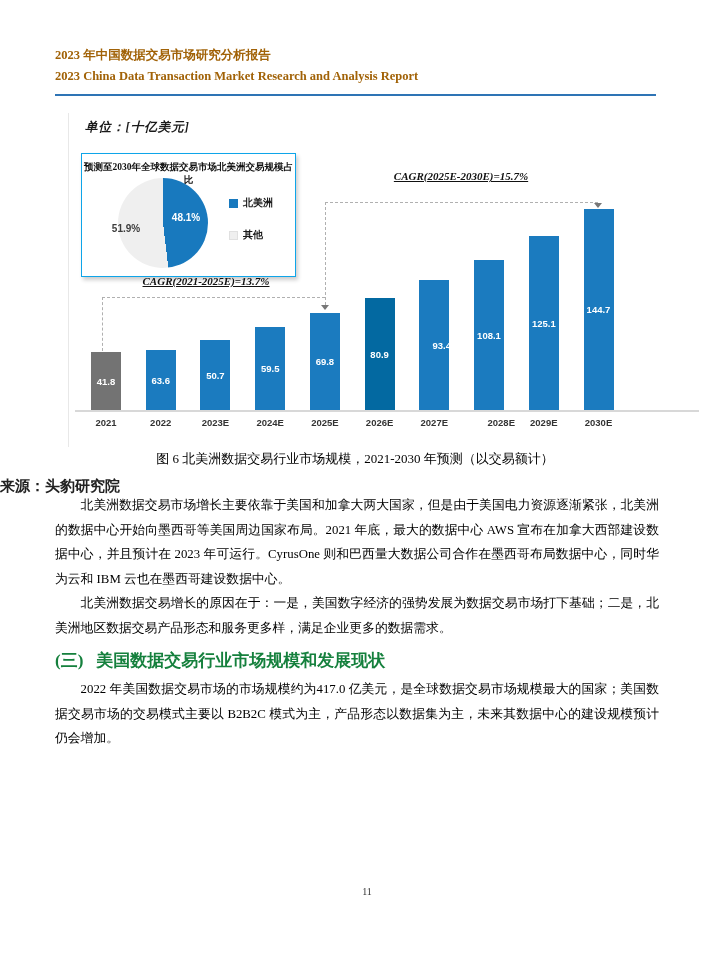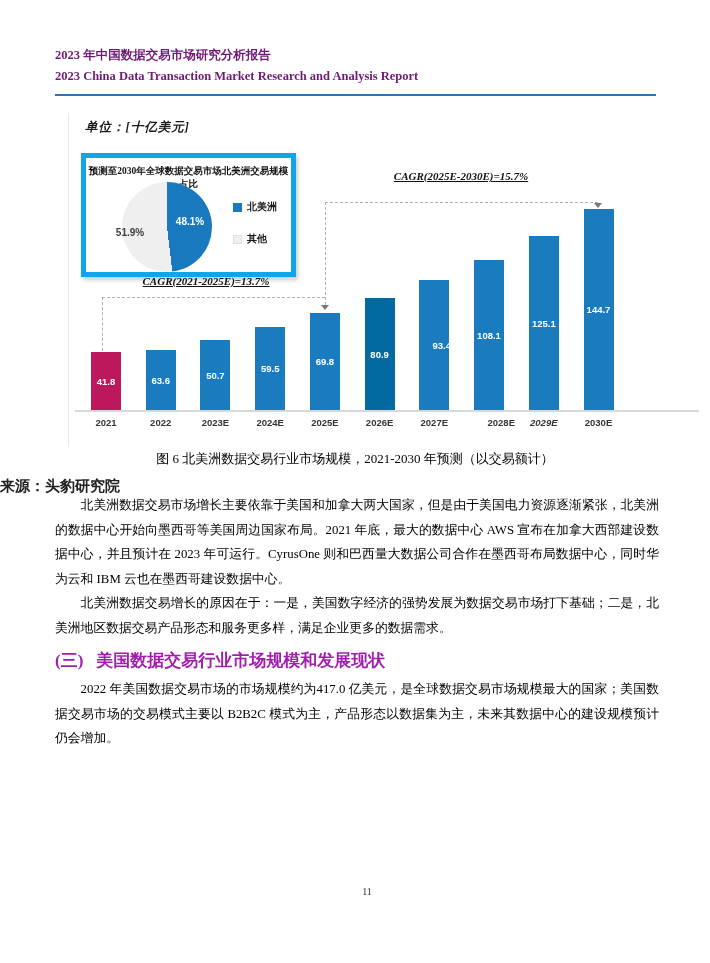--- a/index.html
+++ b/index.html
@@ -9,21 +9,21 @@
     font-family:"Liberation Serif","DejaVu Serif",serif; overflow:hidden;
   }
   
   .hdr { position:absolute; left:55px; top:47px; width:601px; font-weight:bold; }
   .hdr-zh { font-size:12.5px; margin-bottom:5px; }
   .hdr-en { font-size:12.5px; }
   .hdr-rule { position:absolute; left:55px; top:94px; width:601px; height:2px; }
   
   .figure { position:absolute; left:68px; top:113px; width:636px; height:334px; border-left:1px solid #e8e8e8; }
   .unit-label { position:absolute; left:16px; top:6px; font-style:italic; font-weight:bold; font-size:12.5px; color:#1a1a1a; letter-spacing:1px; }
-  .inset { position:absolute; left:12px; top:40px; width:215px; height:124px; background:#fff; border:5px solid #0ea5e9; box-shadow:2px 3px 4px rgba(0,0,0,0.2); }
+  .inset { position:absolute; left:12px; top:40px; width:215px; height:124px; background:#fff; border:1px solid #0ea5e9; box-shadow:2px 3px 4px rgba(0,0,0,0.2); }
   .inset-title { position:absolute; top:7px; width:100%; text-align:center; font-size:9.5px; font-weight:bold; color:#111; }
   .pie { position:absolute; left:36px; top:24px; width:90px; height:90px; border-radius:50%; }
   .pie-label-a, .pie-label-b { position:absolute; transform:translate(-50%,-50%); font-weight:bold; font-size:10px; font-family:"Liberation Sans","DejaVu Sans",sans-serif; }
   .pie-label-a { left:104px; top:63px; color:#fff; }
   .pie-label-b { left:44px; top:74px; color:#3d3d3d; }
   .legend { position:absolute; left:147px; top:43px; }
   .legend-item { display:flex; align-items:center; height:12px; margin-bottom:20px; font-size:10px; font-weight:bold; color:#1a1a1a; }
   .sw { width:9px; height:9px; margin-right:5px; flex:0 0 auto; }
   .sw-gray { border:1px solid #e0e0e0; }
   .cagr { position:absolute; width:220px; text-align:center; font-size:11px; font-weight:bold; font-style:italic; text-decoration:underline; color:#111; white-space:nowrap; }
@@ -49,21 +49,21 @@
   .body-text p { text-indent:2em; }
   .section-heading { font-size:17px; font-weight:bold; line-height:25px; margin:8px 0 4px 0; }
   .section-heading .num { margin-right:13px; }
   .pagenum { position:absolute; top:886px; left:0; width:100%; text-align:center; font-size:10px; color:#333;padding-left:24px; }
 </style>
 </head>
 <body>
 
 <div class="page">
 
-  <div class="hdr" style="color: #701a75;">
+  <div class="hdr" style="color: #a16207;">
     <div class="hdr-zh">2023 年中国数据交易市场研究分析报告</div>
     <div class="hdr-en">2023 China Data Transaction Market Research and Analysis Report</div>
   </div>
   <div class="hdr-rule" style="background: rgb(46, 116, 181);"></div>
 
   <div class="figure">
     <div class="unit-label">单位：[十亿美元]</div>
 
     <div class="inset">
       <div class="inset-title">预测至2030年全球数据交易市场北美洲交易规模占比</div>
@@ -86,21 +86,21 @@
     <div class="cagr cagr-right">CAGR(2025E-2030E)=15.7%</div>
 
     <div class="dash-h" id="dash-left-h"></div>
     <div class="dash-v" id="dash-left-v"></div>
     <div class="dash-v" id="dash-mid-v"></div>
     <div class="dash-h" id="dash-right-h"></div>
     <div class="arrow-down" id="arrow-mid"></div>
     <div class="arrow-down" id="arrow-right"></div>
 
     <div id="bars">
-        <div class="bar" style="left: 22px; top: 239px; width: 30px; height: 58px; background: #be185d;">
+        <div class="bar" style="left: 22px; top: 239px; width: 30px; height: 58px; background: #737373;">
           <span class="bar-label">41.8</span>
         </div>
         <div class="tick" style="left: 11px;">2021</div>
         <div class="bar" style="left: 76.7px; top: 237px; width: 30px; height: 60px; background: rgb(27, 123, 191);">
           <span class="bar-label">63.6</span>
         </div>
         <div class="tick" style="left: 65.7px;">2022</div>
         <div class="bar" style="left: 131.4px; top: 227px; width: 30px; height: 70px; background: rgb(27, 123, 191);">
           <span class="bar-label">50.7</span>
         </div>
@@ -121,35 +121,35 @@
           <span class="bar-label">93.4</span>
         </div>
         <div class="tick" style="left: 339.3px;">2027E</div>
         <div class="bar" style="left: 405px; top: 147px; width: 30px; height: 150px; background: rgb(27, 123, 191);">
           <span class="bar-label">108.1</span>
         </div>
         <div class="tick" style="left: 394px; text-align: right;">2028E</div>
         <div class="bar" style="left: 459.8px; top: 123px; width: 30px; height: 174px; background: rgb(27, 123, 191);">
           <span class="bar-label">125.1</span>
         </div>
-        <div class="tick" style="left: 448.8px; font-style: italic;">2029E</div>
+        <div class="tick" style="left: 448.8px;">2029E</div>
         <div class="bar" style="left: 514.5px; top: 96px; width: 30px; height: 201px; background: rgb(27, 123, 191);">
           <span class="bar-label">144.7</span>
         </div>
         <div class="tick" style="left: 503.5px;">2030E</div>
       </div>
     <div class="axis-line"></div>
   </div>
 
   <div class="caption">图 6 北美洲数据交易行业市场规模，2021-2030 年预测（以交易额计）</div>
   <div class="source">来源：头豹研究院</div>
 
   <div class="body-text">
     <p>北美洲数据交易市场增长主要依靠于美国和加拿大两大国家，但是由于美国电力资源逐渐紧张，北美洲的数据中心开始向墨西哥等美国周边国家布局。2021 年底，最大的数据中心 AWS 宣布在加拿大西部建设数据中心，并且预计在 2023 年可运行。CyrusOne 则和巴西量大数据公司合作在墨西哥布局数据中心，同时华为云和 IBM 云也在墨西哥建设数据中心。</p>
     <p>北美洲数据交易增长的原因在于：一是，美国数字经济的强势发展为数据交易市场打下基础；二是，北美洲地区数据交易产品形态和服务更多样，满足企业更多的数据需求。</p>
-    <h2 class="section-heading" id="section-heading" style="color: #a21caf;">
+    <h2 class="section-heading" id="section-heading" style="color: #15803d;">
       <span class="num">(三)</span><span>美国数据交易行业市场规模和发展现状</span>
     </h2>
     <p>2022 年美国数据交易市场的市场规模约为417.0 亿美元，是全球数据交易市场规模最大的国家；美国数据交易市场的交易模式主要以 B2B2C  模式为主，产品形态以数据集为主，未来其数据中心的建设规模预计仍会增加。</p>
   </div>
 
   <div class="pagenum">11</div>
 </div>
 
 </body></html>

